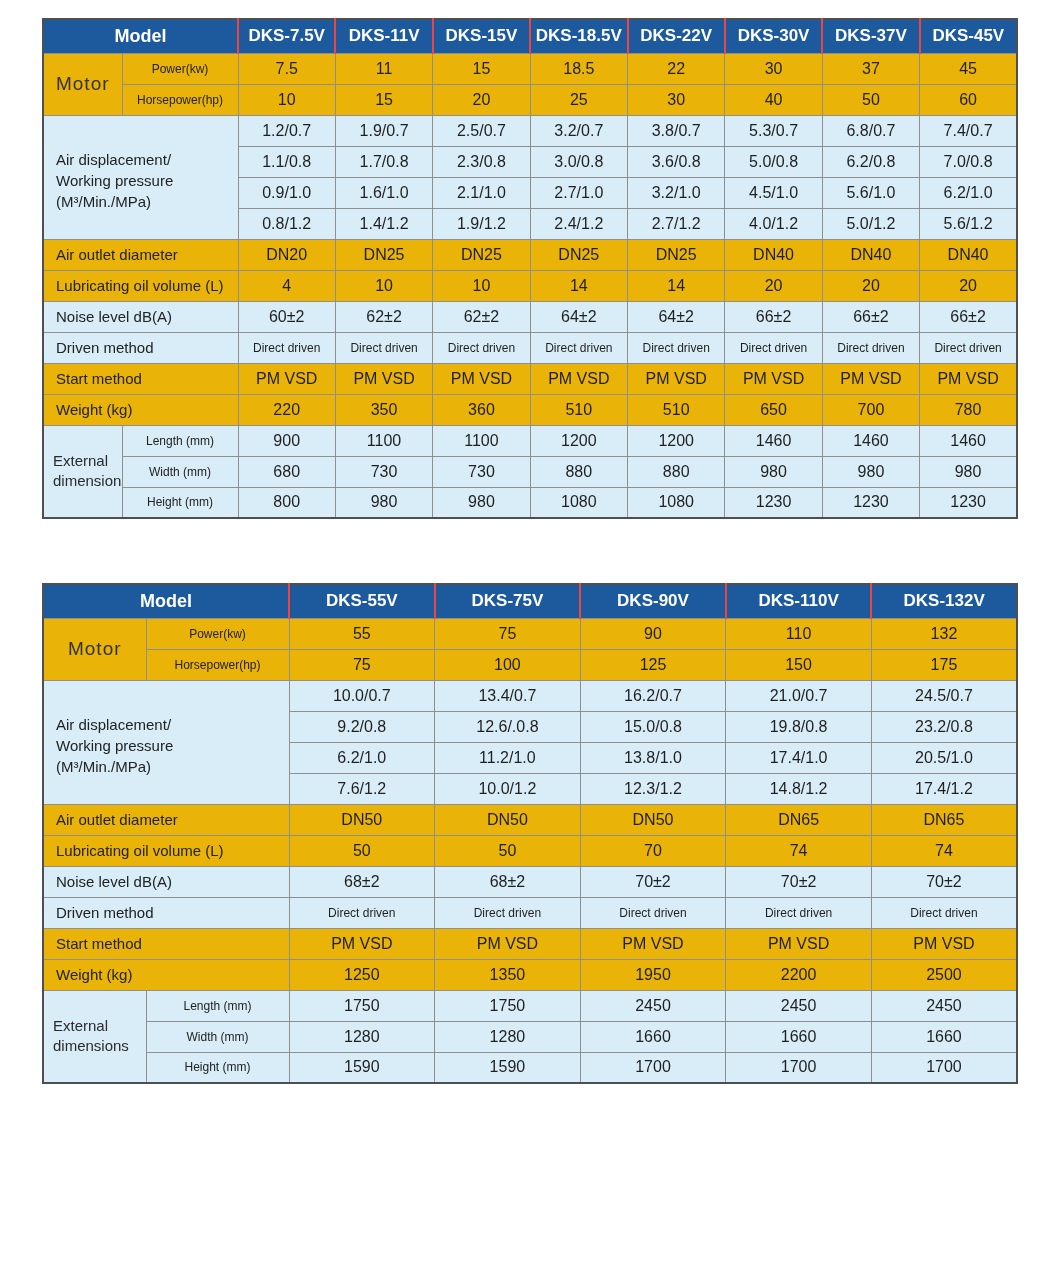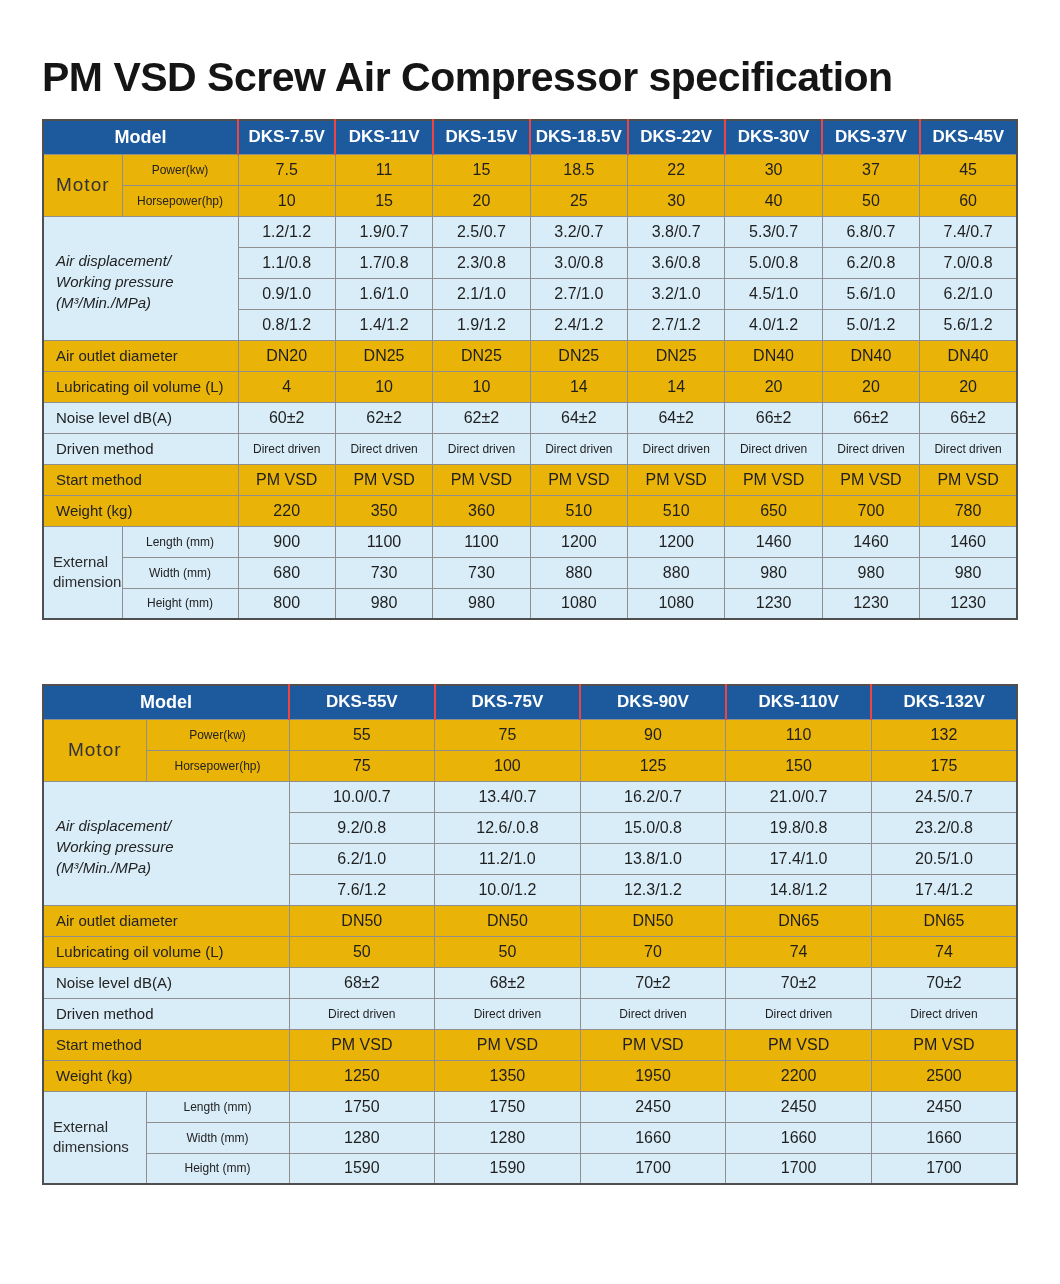--- a/index.html
+++ b/index.html
@@ -59,42 +59,41 @@
     border-bottom: 1px solid var(--border, #8f8f8f);
   }
   .spec-table th.th-model + th.th-model { border-left: 2px solid #ef4444; }
   .spec-table th.model-label { font-size: 18px; }
   td.lbl {
     text-align: left;
     padding-left: 12px;
     font-size: 15px;
     color: #222;
   }
-  td.lbl-multi { line-height: 1.4; padding-top: 8px; padding-bottom: 2px; font-style: italic; }
+  td.lbl-multi { line-height: 1.4; padding-top: 8px; padding-bottom: 2px; }
   td.group-lbl { font-size: 15px; color: #2b2b2b; }
   td.group-lbl[data-section="motor"] {
     font-size: 19px;
     letter-spacing: 1px;
     color: #333;
   }
   td.group-lbl[data-section="external-dimensions"] {
     text-align: left;
     padding-left: 9px;
     line-height: 1.35;
   }
   td.sub-lbl { font-size: 12px; color: #222; }
   td.val { font-size: 16px; color: #1f1f1f; }
   td.val-sm { font-size: 12px; text-align: center; }
   .shaded { background: var(--shade, #d9edf8); }
 </style>
 </head>
 <body>
 
 <div class="page">
-  <h1 class="page-title">PM VSD Screw Air Compressor specification</h1>
 
   <table class="spec-table" id="table-1">
       <colgroup>
         <col style="width: 79px;">
         <col style="width: 116px;">
         <col>
         <col>
         <col>
         <col>
         <col>
@@ -136,21 +135,21 @@
           <td class="val" data-section="motor">40</td>
           <td class="val" data-section="motor">50</td>
           <td class="val" data-section="motor">60</td>
         </tr>
         <tr>
           <td class="lbl lbl-multi shaded" colspan="2" rowspan="4" data-section="air-displacement">
             <div>Air displacement/</div>
             <div>Working pressure</div>
             <div>(M³/Min./MPa)</div>
           </td>
-          <td class="val shaded" data-section="air-displacement">1.2/1.2</td>
+          <td class="val shaded" data-section="air-displacement">1.2/0.7</td>
           <td class="val shaded" data-section="air-displacement">1.9/0.7</td>
           <td class="val shaded" data-section="air-displacement">2.5/0.7</td>
           <td class="val shaded" data-section="air-displacement">3.2/0.7</td>
           <td class="val shaded" data-section="air-displacement">3.8/0.7</td>
           <td class="val shaded" data-section="air-displacement">5.3/0.7</td>
           <td class="val shaded" data-section="air-displacement">6.8/0.7</td>
           <td class="val shaded" data-section="air-displacement">7.4/0.7</td>
         </tr>
         <tr>
           <td class="val shaded" data-section="air-displacement">1.1/0.8</td>

